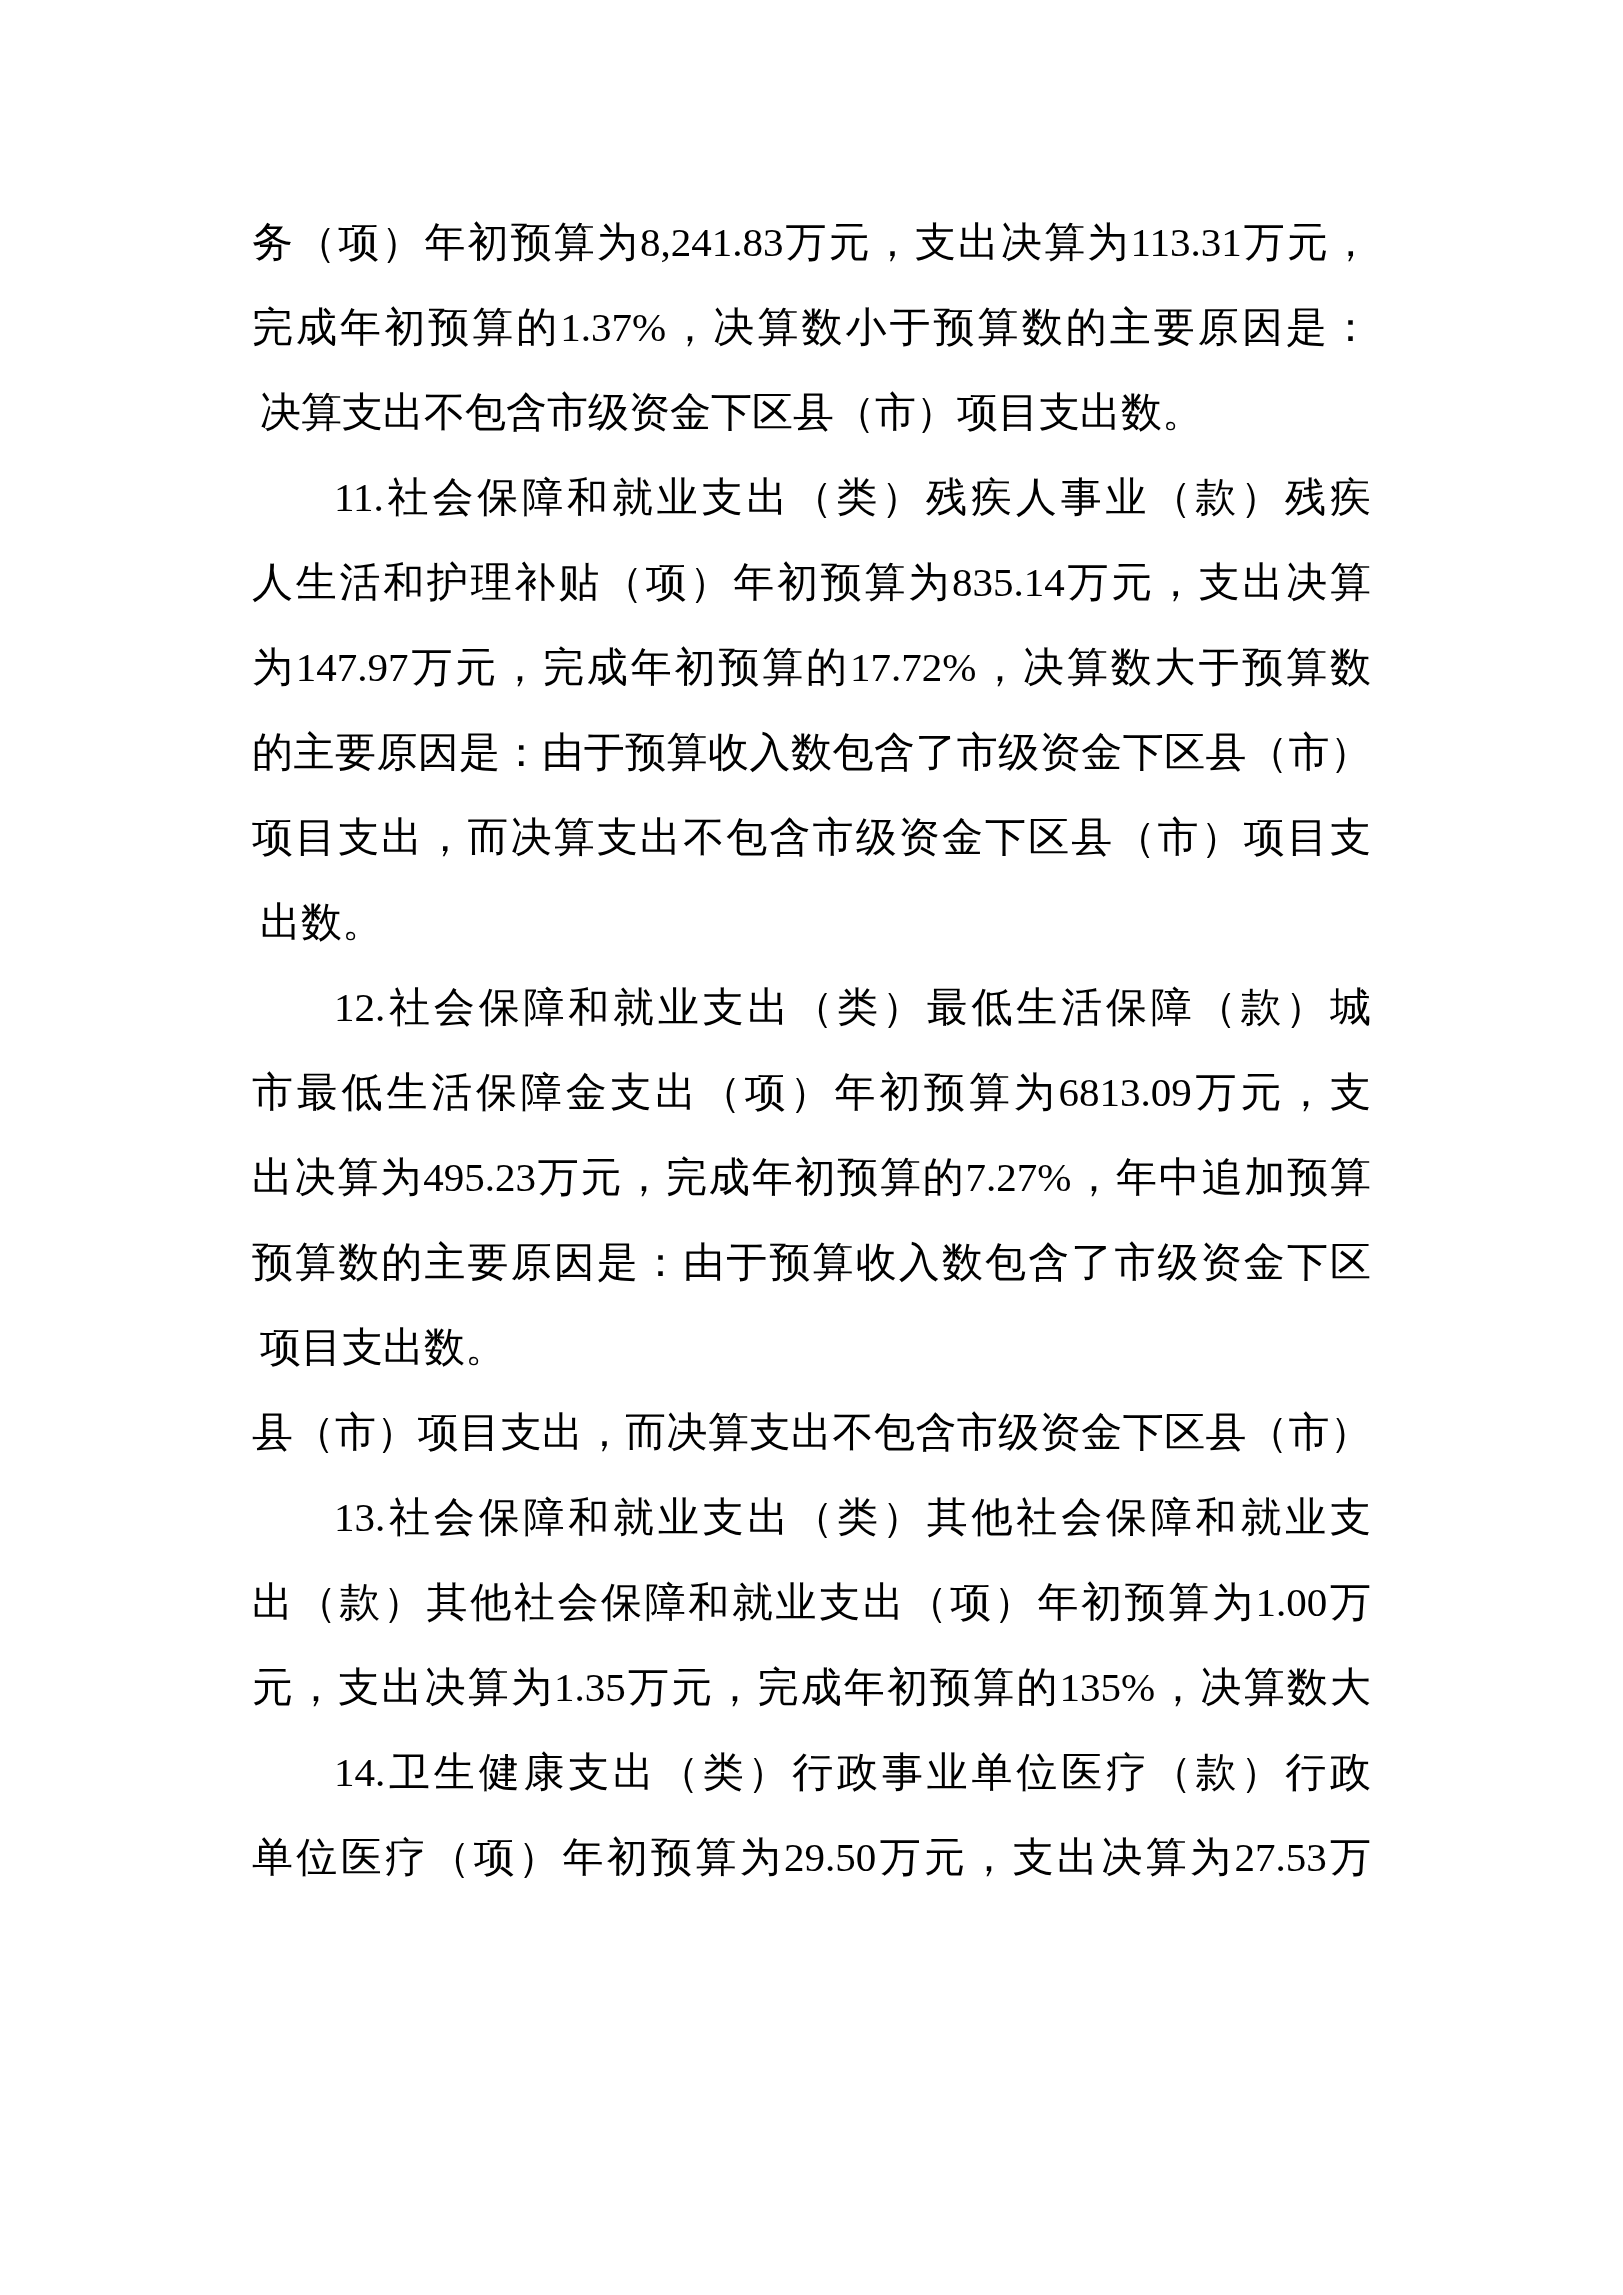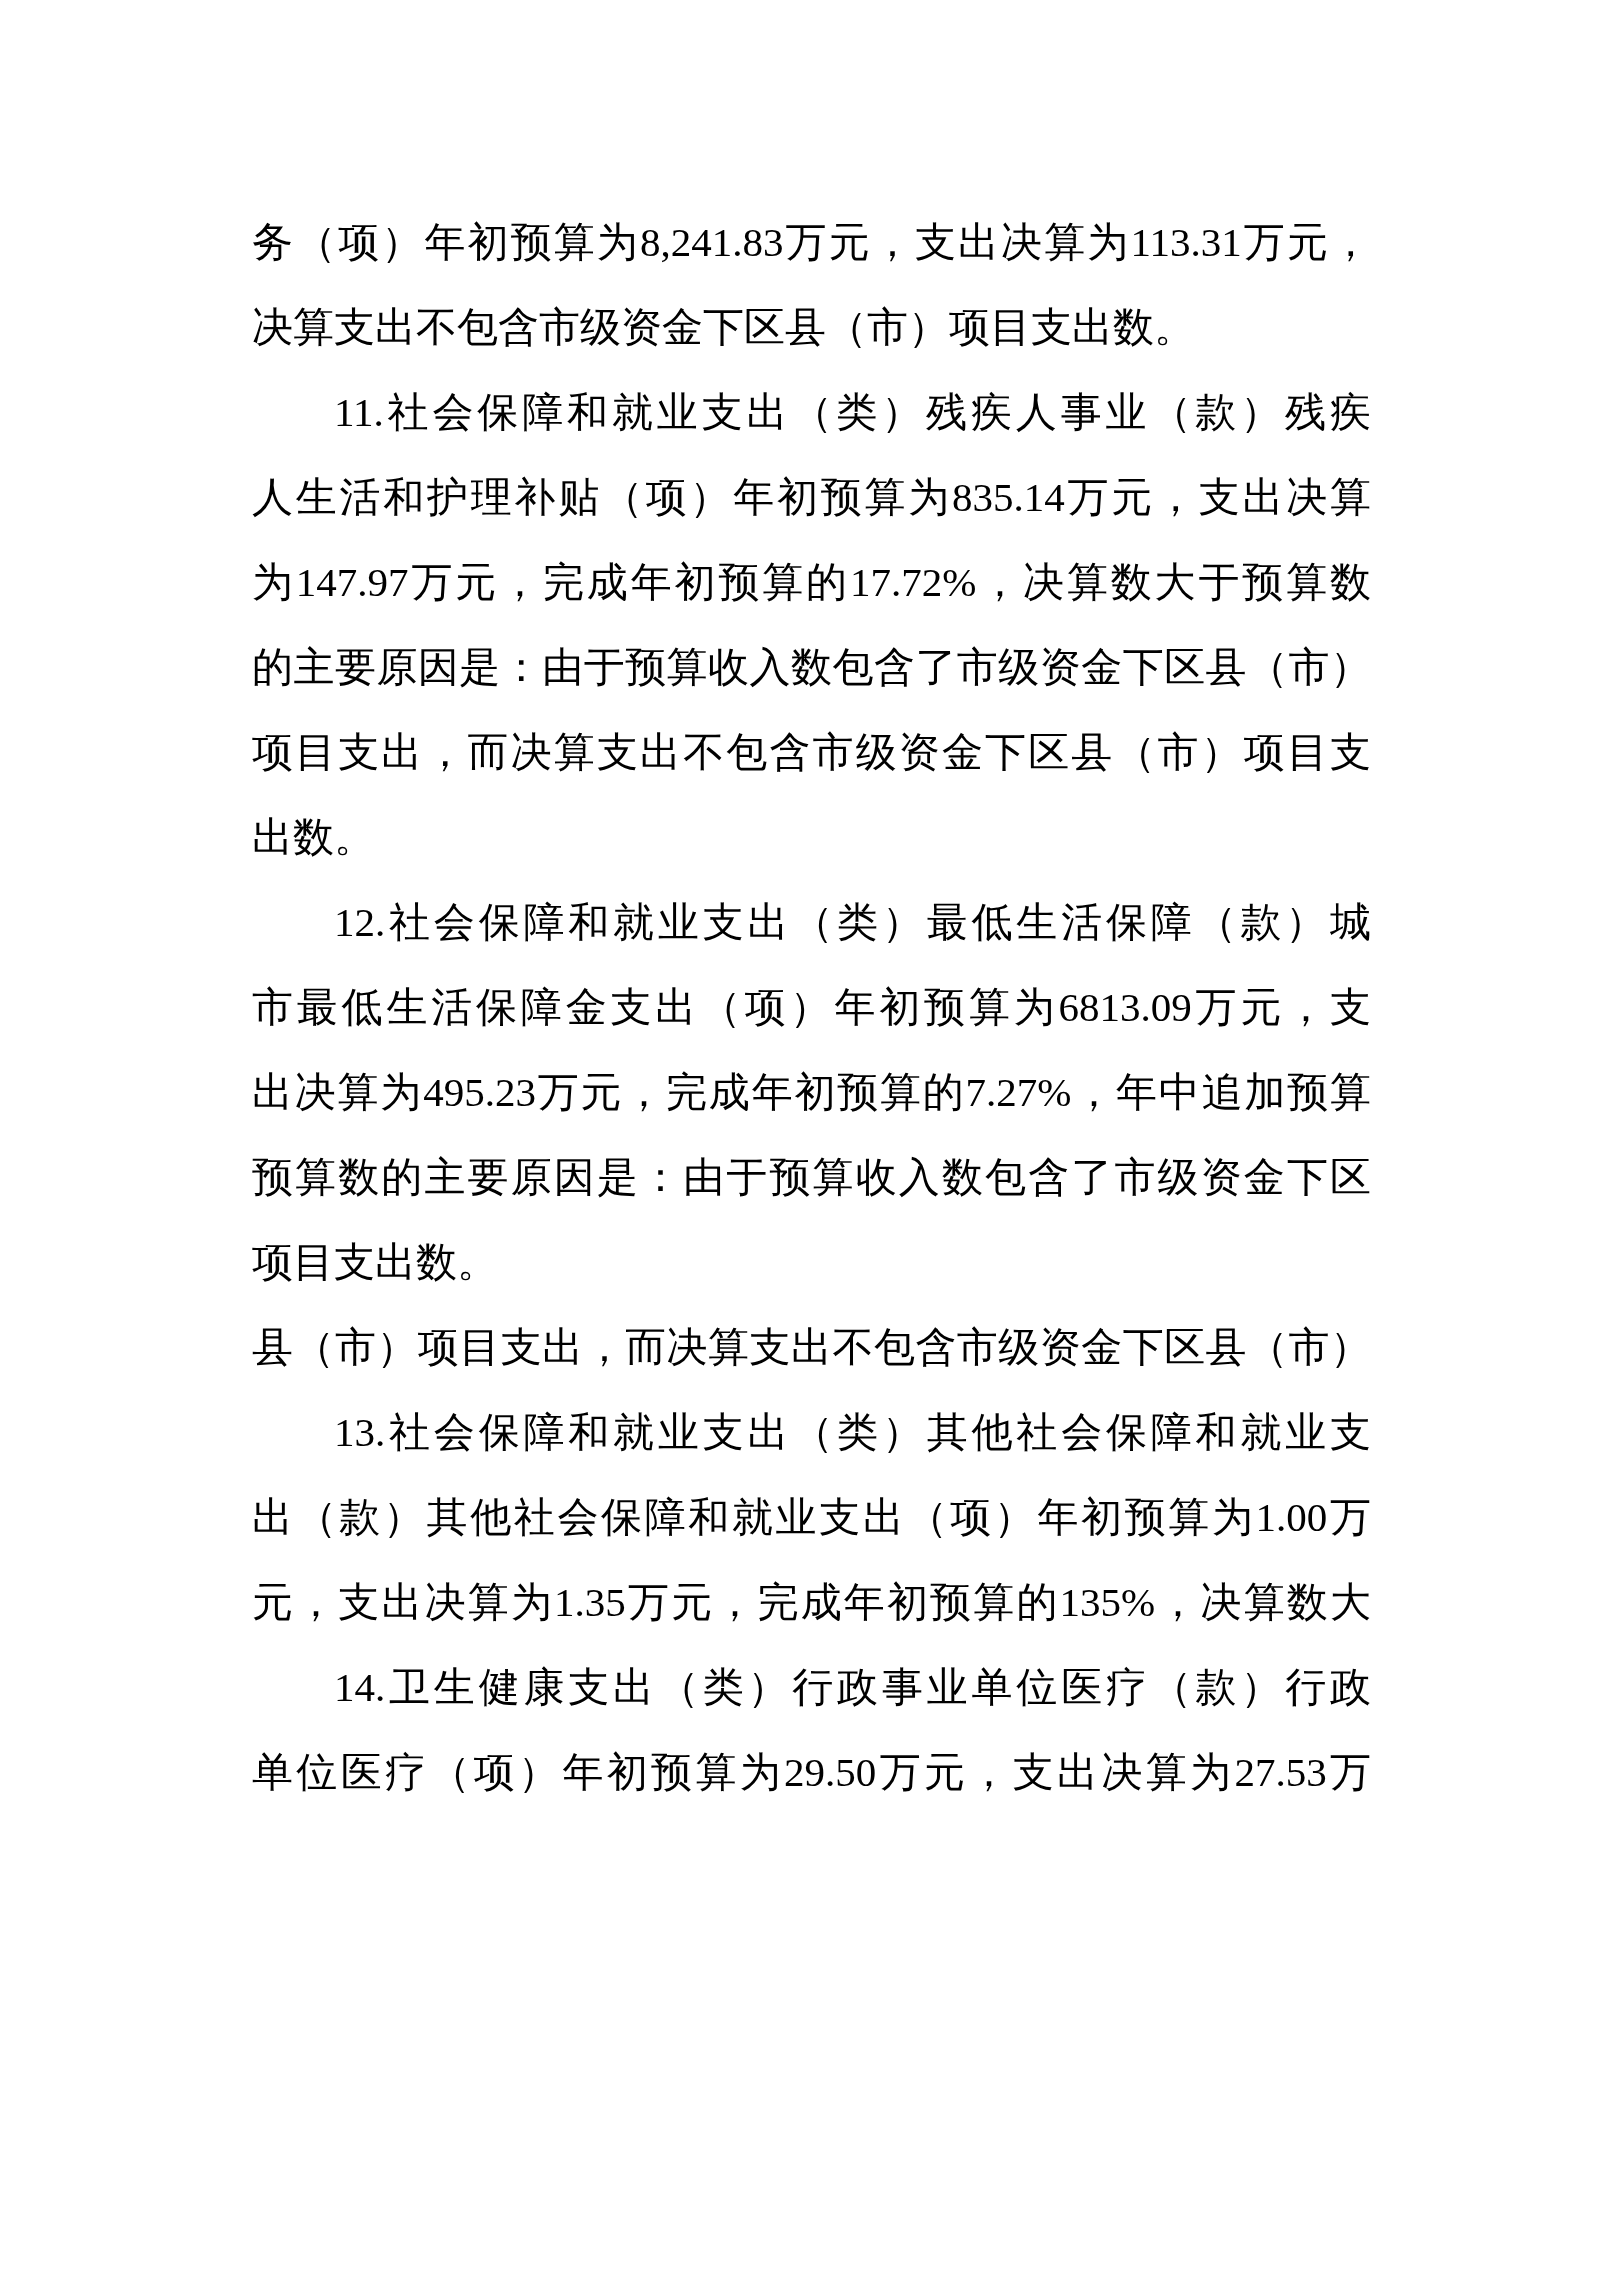--- a/index.html
+++ b/index.html
@@ -35,31 +35,33 @@
   .line {
     height: 85px;
     line-height: 85px;
     text-align: justify;
     text-align-last: justify;
     overflow: hidden;
   }
   .line.end {
     text-align: justify;
     text-align-last: left;
+    margin-left: 8px;
   }
   .line.indent {
     text-indent: 82px;
   }
 </style>
 </head>
 <body>
 
 <div class="page">
   <div class="textblock">
     <div class="line">务（项）年初预算为8,241.83万元，支出决算为113.31万元，</div>
+    <div class="line">完成年初预算的1.37%，决算数小于预算数的主要原因是：</div>
     <div class="line end">决算支出不包含市级资金下区县（市）项目支出数。</div>
     <div class="line indent">11.社会保障和就业支出（类）残疾人事业（款）残疾</div>
     <div class="line">人生活和护理补贴（项）年初预算为835.14万元，支出决算</div>
     <div class="line">为147.97万元，完成年初预算的17.72%，决算数大于预算数</div>
     <div class="line">的主要原因是：由于预算收入数包含了市级资金下区县（市）</div>
     <div class="line">项目支出，而决算支出不包含市级资金下区县（市）项目支</div>
     <div class="line end">出数。</div>
     <div class="line indent">12.社会保障和就业支出（类）最低生活保障（款）城</div>
     <div class="line">市最低生活保障金支出（项）年初预算为6813.09万元，支</div>
     <div class="line">出决算为495.23万元，完成年初预算的7.27%，年中追加预算</div>

